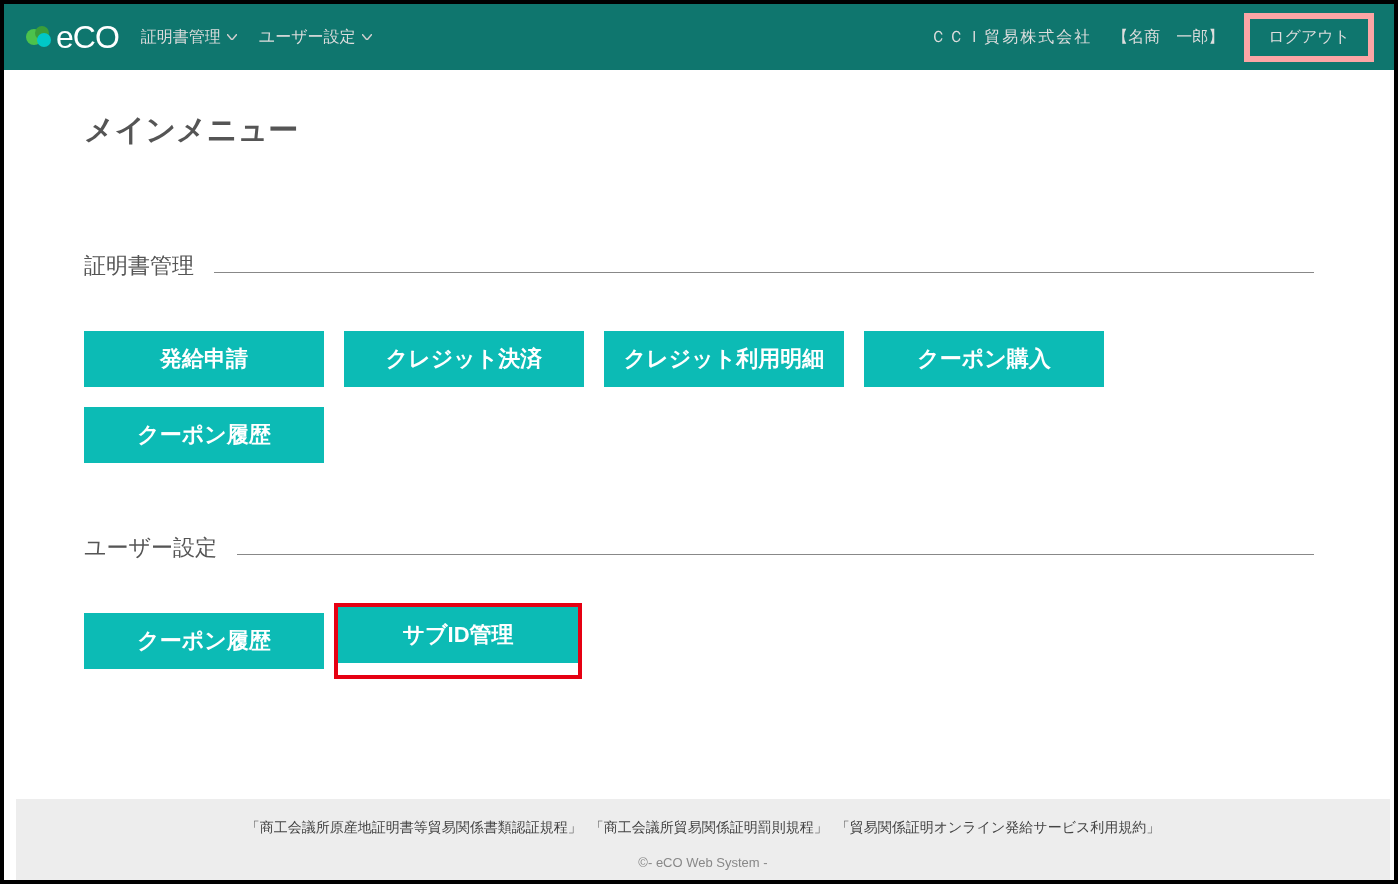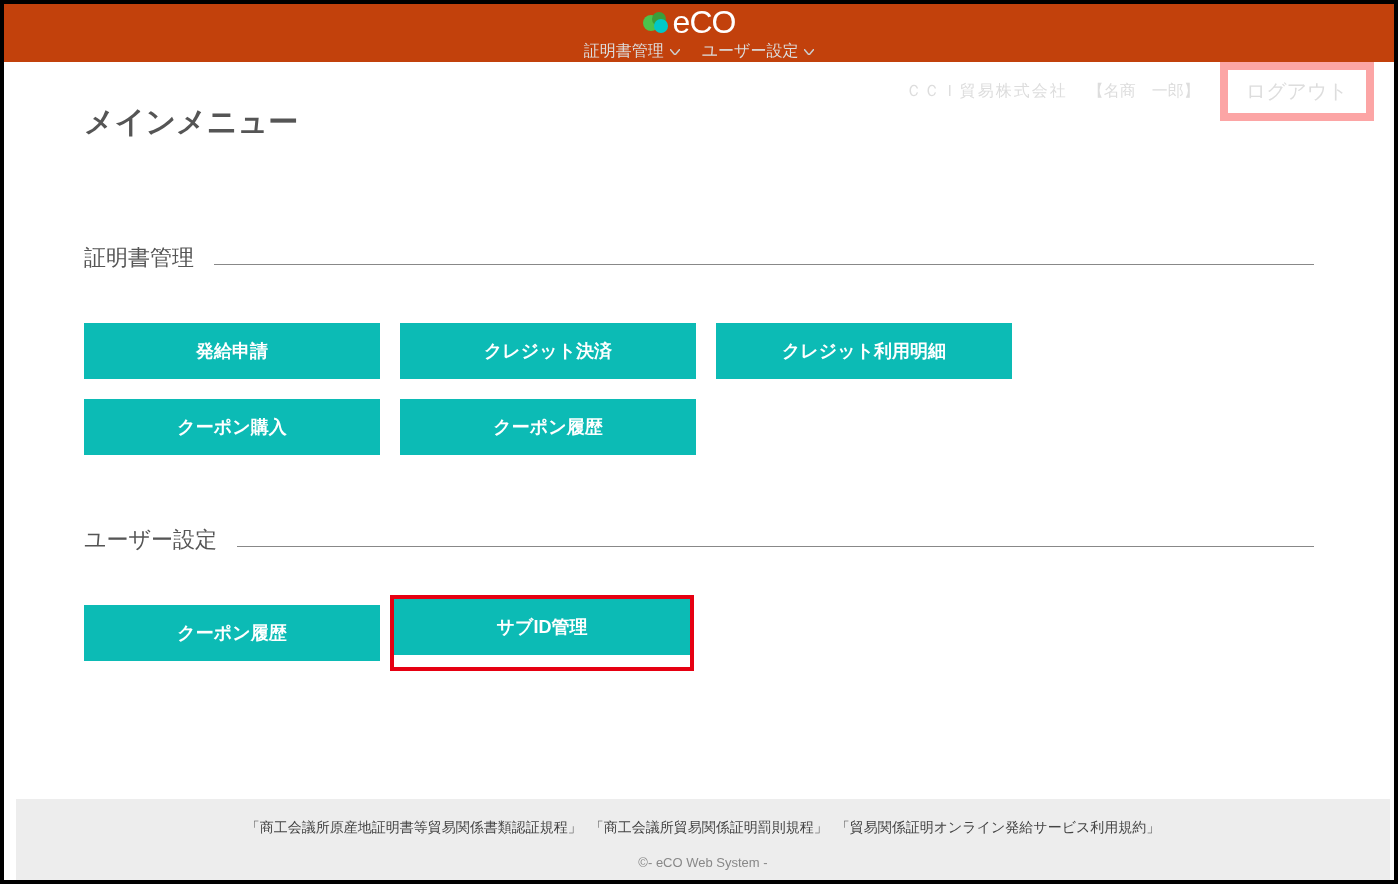--- a/index.html
+++ b/index.html
@@ -9,27 +9,26 @@
     }
     body {
       font-family: "Hiragino Kaku Gothic Pro", "Meiryo", sans-serif;
       background: #fff;
       width: 1398px;
       height: 884px;
       border: 4px solid #000;
       position: relative;
     }
     .header {
-      background: #c2410c;
-      height: 58px;
+      background: #0f766e;
+      height: 66px;
       display: flex;
       align-items: center;
       padding: 0 20px;
       color: #fff;
-      flex-direction: column;
     }
     .logo {
       display: flex;
       align-items: center;
       margin-right: 22px;
     }
     .logo-icon {
       width: 30px;
       height: 30px;
       margin-right: 2px;
@@ -64,25 +63,25 @@
     .company-name {
       font-size: 16px;
       color: #ddd;
       letter-spacing: 2px;
     }
     .user-name {
       font-size: 16px;
       color: #ddd;
     }
     .logout-btn {
-      border: 8px solid #fca5a5;
+      border: 6px solid #fca5a5;
       background: transparent;
       color: #ddd;
       padding: 8px 18px;
-      font-size: 20px;
+      font-size: 16px;
       cursor: pointer;
       font-family: inherit;
     }
     .content {
       padding: 40px 80px 20px 80px;
     }
     .page-title {
       font-size: 30px;
       font-weight: 700;
       color: #555;
@@ -107,26 +106,26 @@
       flex: 1;
       height: 1px;
       background: #888;
     }
     .button-grid {
       display: flex;
       flex-wrap: wrap;
       gap: 20px;
     }
     .menu-btn {
-      width: 296px;
+      width: 240px;
       height: 56px;
       background: #0cbbb5;
       color: #fff;
       border: none;
-      font-size: 18px;
+      font-size: 22px;
       font-weight: bold;
       cursor: pointer;
       font-family: inherit;
       display: flex;
       align-items: center;
       justify-content: center;
     }
     .highlighted-wrapper {
       border: 4px solid #e60012;
       padding: 0;

